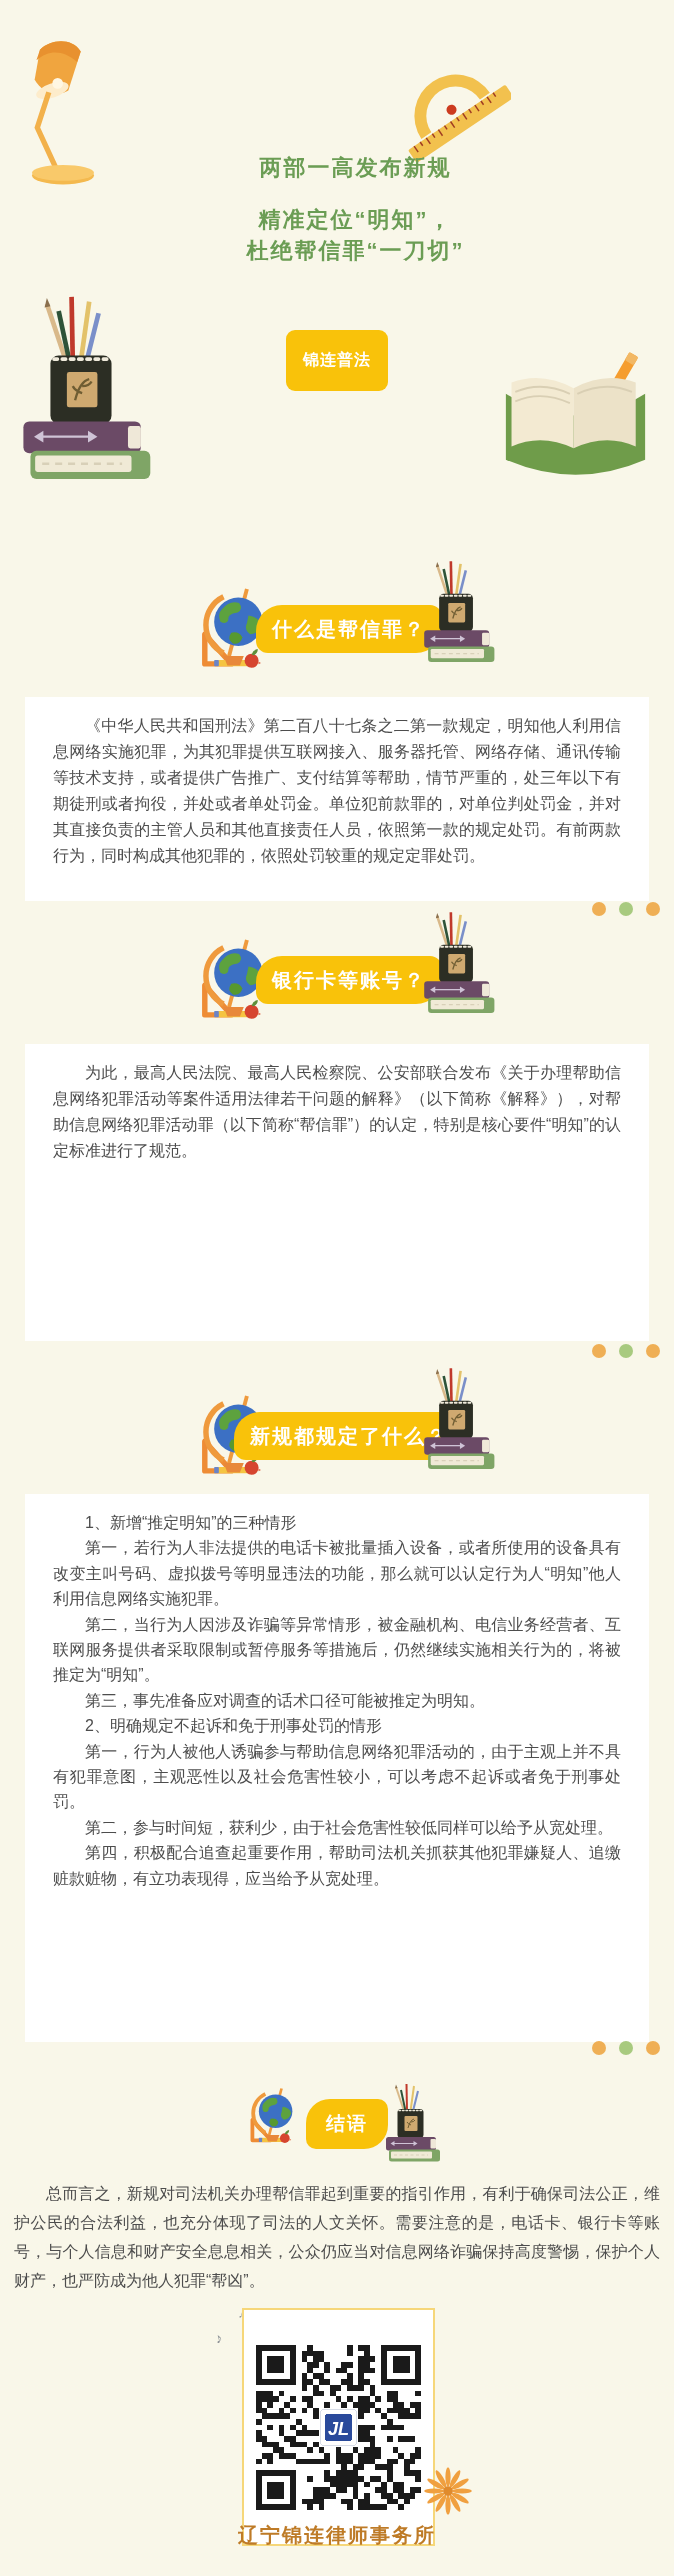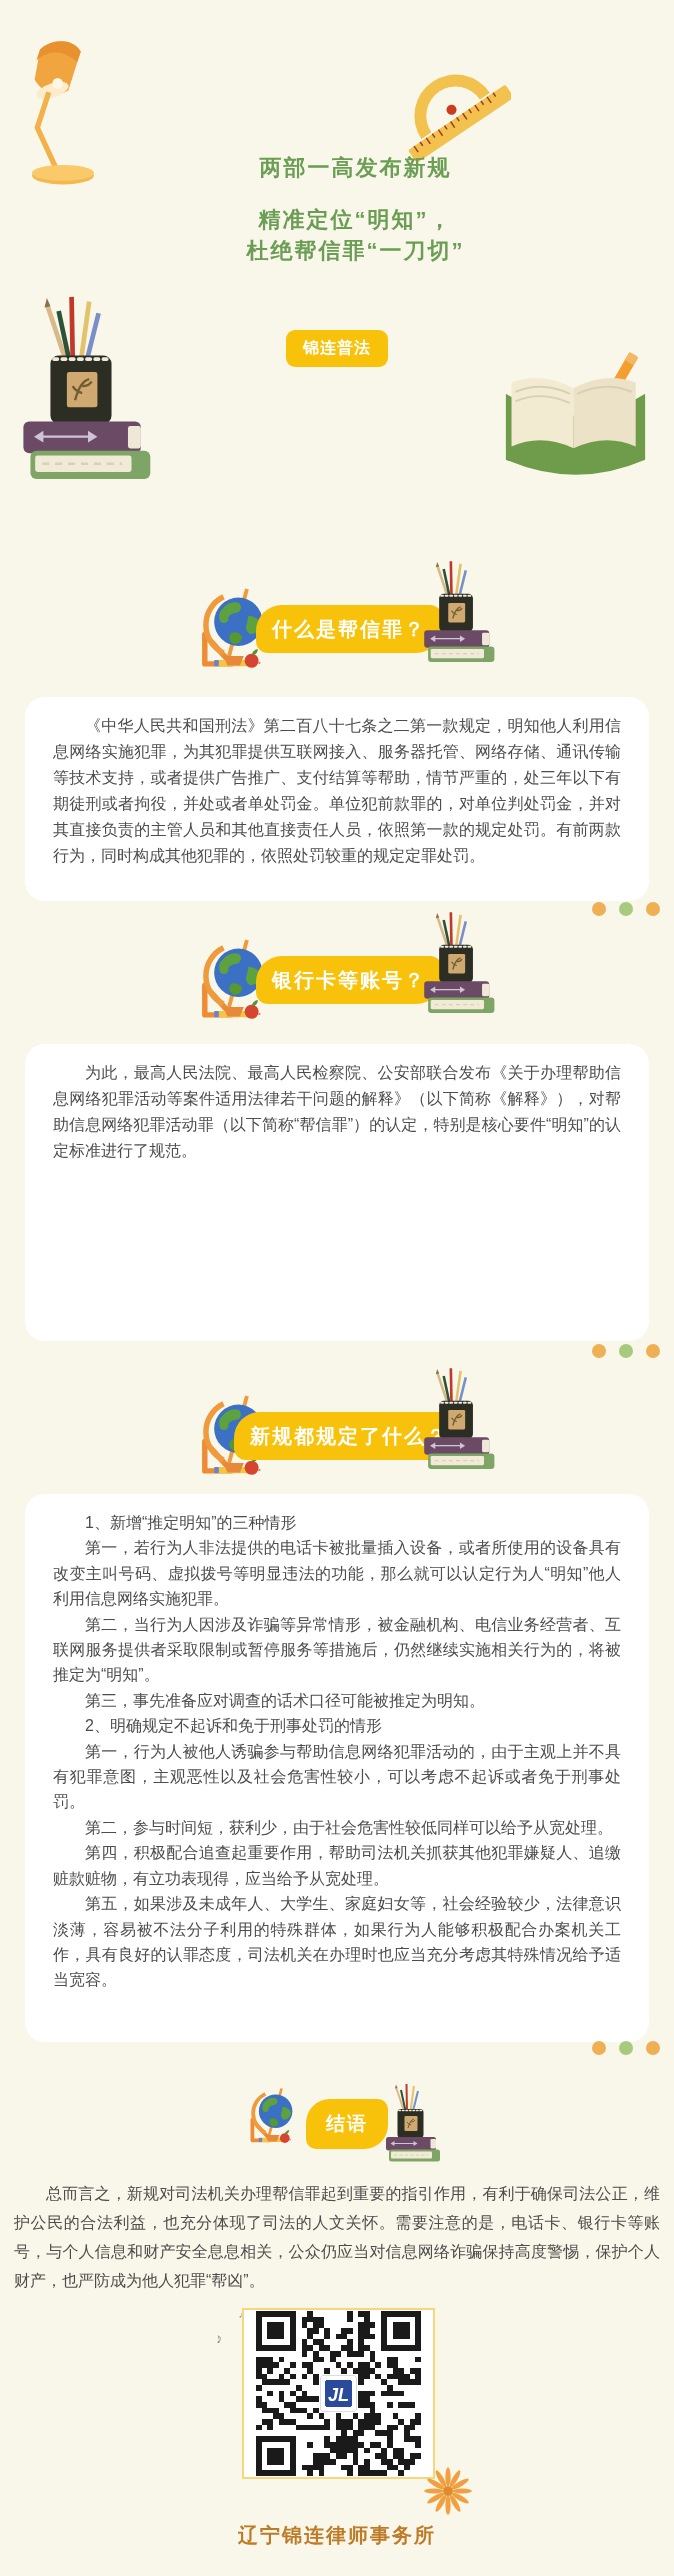--- a/index.html
+++ b/index.html
@@ -17,57 +17,57 @@
   }
   .abs{position:absolute;}
   
   .title-line{
     position:absolute; left:12px; width:100%; text-align:center;
     color:var(--title-green); font-size:22px; font-weight:bold; letter-spacing:2px;padding-left:13px;
   }
   .badge{
     position:absolute; left:50%; transform:translateX(-50%); top:330px;
     background:var(--accent-yellow); color:#ffffff; font-size:16px; font-weight:bold;
-    padding:8px 17px; border-radius:9px; letter-spacing:1px; white-space:nowrap;
+    padding:20px 17px; border-radius:9px; letter-spacing:1px; white-space:nowrap;
   }
   
   .sec-head{position:absolute; left:0; width:100%; height:112px;}
   .sec-bar{
     position:absolute; transform:translateX(-50%);
     background:var(--accent-yellow); color:#ffffff; font-weight:bold;
     white-space:nowrap; display:flex; align-items:center; justify-content:center;
     letter-spacing:2px;
   }
   .sec-bar.big{left:349px; top:45px; height:48px; font-size:20px; padding:0 16px;
     border-radius:26px 12px 26px 12px;}
   .sec-bar.small{left:347px; top:46px; height:50px; font-size:19px; padding:0 20px;
     border-radius:24px 10px 24px 10px;}
   
   .card{
     position:absolute; left:25px; width:624px; background:var(--card-bg);
-    border-radius:20px; padding:16px 28px; overflow:hidden;
+    border-radius:0; padding:16px 28px; overflow:hidden;
   }
   .card p{
     font-size:16px; line-height:26px; text-align:justify; text-indent:2em;
     color:var(--body-text);
   }
   .card.c3 p{line-height:25.4px;}
   .dots{position:absolute; right:14px; display:flex; gap:13px;}
   .dots i{width:14px;height:14px;border-radius:50%;display:block;}
   .dots i:nth-child(1){background:var(--dot-orange);}
   .dots i:nth-child(2){background:var(--dot-green);}
   .dots i:nth-child(3){background:var(--dot-orange);}
   
   .conclusion-p{
     position:absolute; left:14px; top:2179px; width:646px;
     font-size:16px; line-height:29px; text-align:justify; text-indent:2em;
   }
   .note{position:absolute; color:#8a8f94; font-size:14px;}
   .qr-frame{
-    position:absolute; left:242px; top:2308px; width:193px; height:171px;
+    position:absolute; left:242px; top:2308px; width:193px; height:238px;
     background:#ffffff; border:2px solid var(--qr-border);
     display:flex; align-items:center; justify-content:center;
   }
   .qr-frame svg{width:165px; height:165px;}
   .footer-name{
     position:absolute; left:0; top:2522px; width:100%; text-align:center;
     color:var(--footer-orange); font-size:20px; font-weight:bold; letter-spacing:2px;
   }
   svg{display:block;}
 </style>
@@ -250,21 +250,20 @@
 
 <div class="card c3" style="top:1494px;height:548px">
   <p>1、新增“推定明知”的三种情形</p>
   <p>第一，若行为人非法提供的电话卡被批量插入设备，或者所使用的设备具有改变主叫号码、虚拟拨号等明显违法的功能，那么就可以认定行为人“明知”他人利用信息网络实施犯罪。</p>
   <p>第二，当行为人因涉及诈骗等异常情形，被金融机构、电信业务经营者、互联网服务提供者采取限制或暂停服务等措施后，仍然继续实施相关行为的，将被推定为“明知”。</p>
   <p>第三，事先准备应对调查的话术口径可能被推定为明知。</p>
   <p>2、明确规定不起诉和免于刑事处罚的情形</p>
   <p>第一，行为人被他人诱骗参与帮助信息网络犯罪活动的，由于主观上并不具有犯罪意图，主观恶性以及社会危害性较小，可以考虑不起诉或者免于刑事处罚。</p>
   <p>第二，参与时间短，获利少，由于社会危害性较低同样可以给予从宽处理。</p>
   <p>第四，积极配合追查起重要作用，帮助司法机关抓获其他犯罪嫌疑人、追缴赃款赃物，有立功表现得，应当给予从宽处理。</p>
-  <p>第五，如果涉及未成年人、大学生、家庭妇女等，社会经验较少，法律意识淡薄，容易被不法分子利用的特殊群体，如果行为人能够积极配合办案机关工作，具有良好的认罪态度，司法机关在办理时也应当充分考虑其特殊情况给予适当宽容。</p>
 </div>
 <div class="dots" style="top:2041px">
     <i></i>
     <i></i>
     <i></i>
   </div>
 
 <div class="sec-head" style="top:2053px;height:115px">
   <svg class="abs" style="left:247px;top:32px;width:54px;height:61px" viewBox="0 0 54 61" width="54" height="61">
       <use href="#sym-globe"></use>

